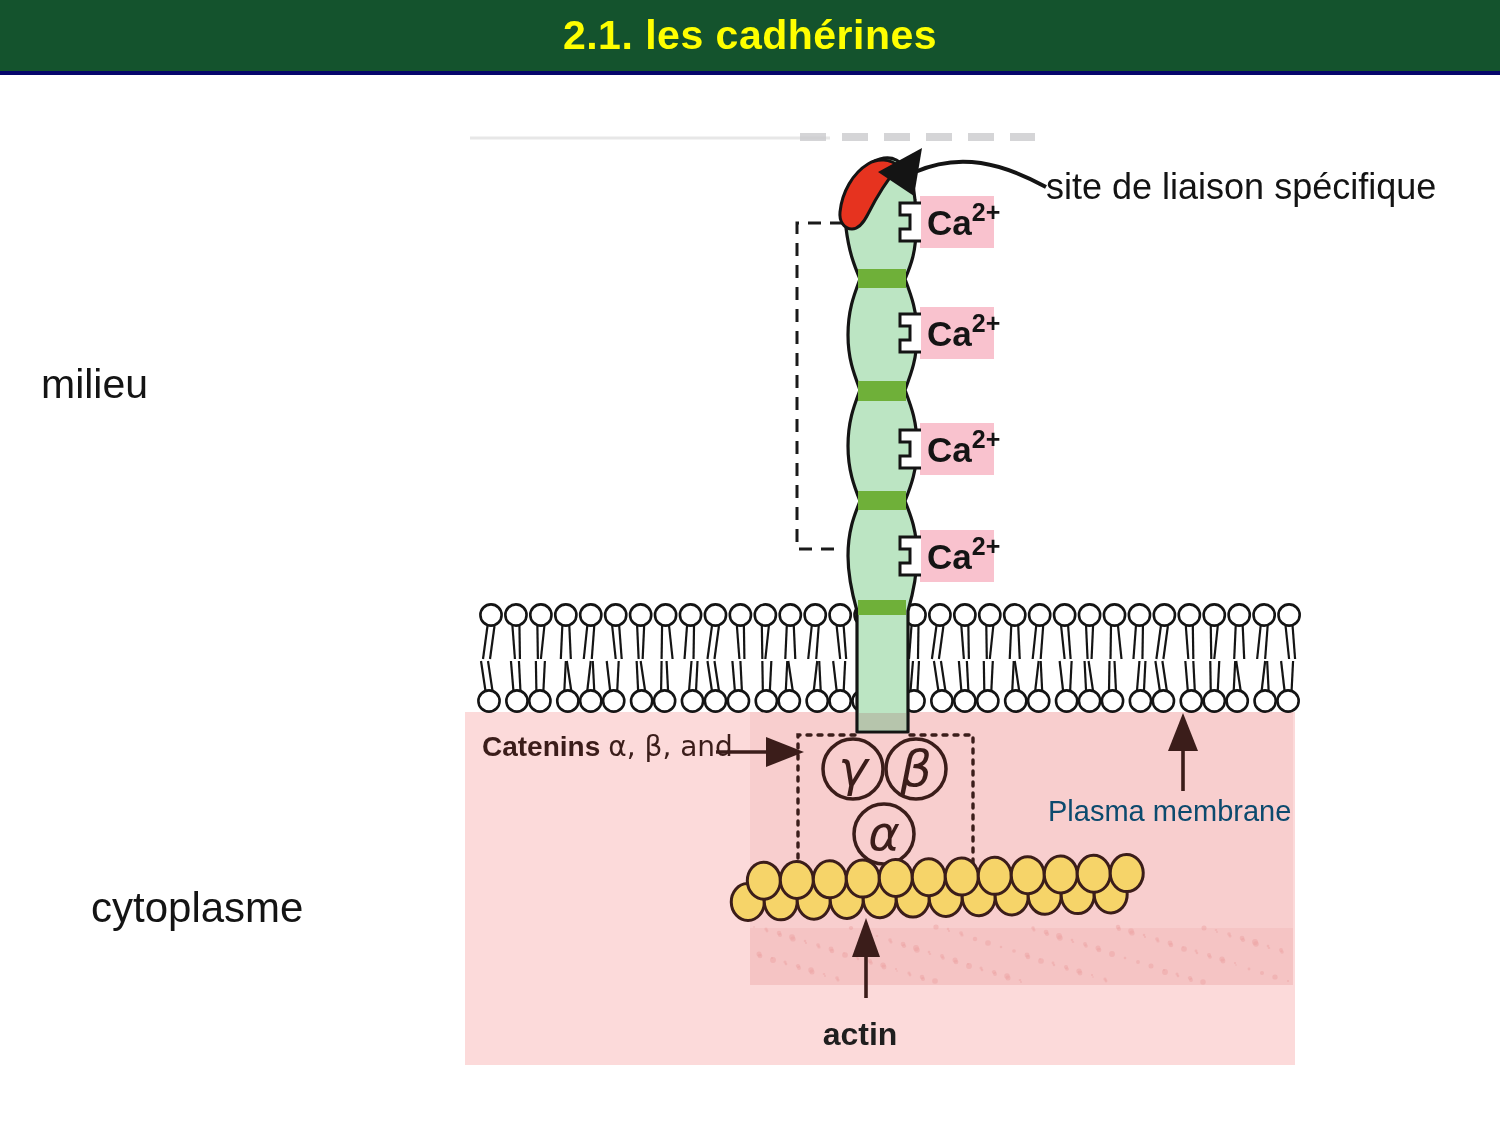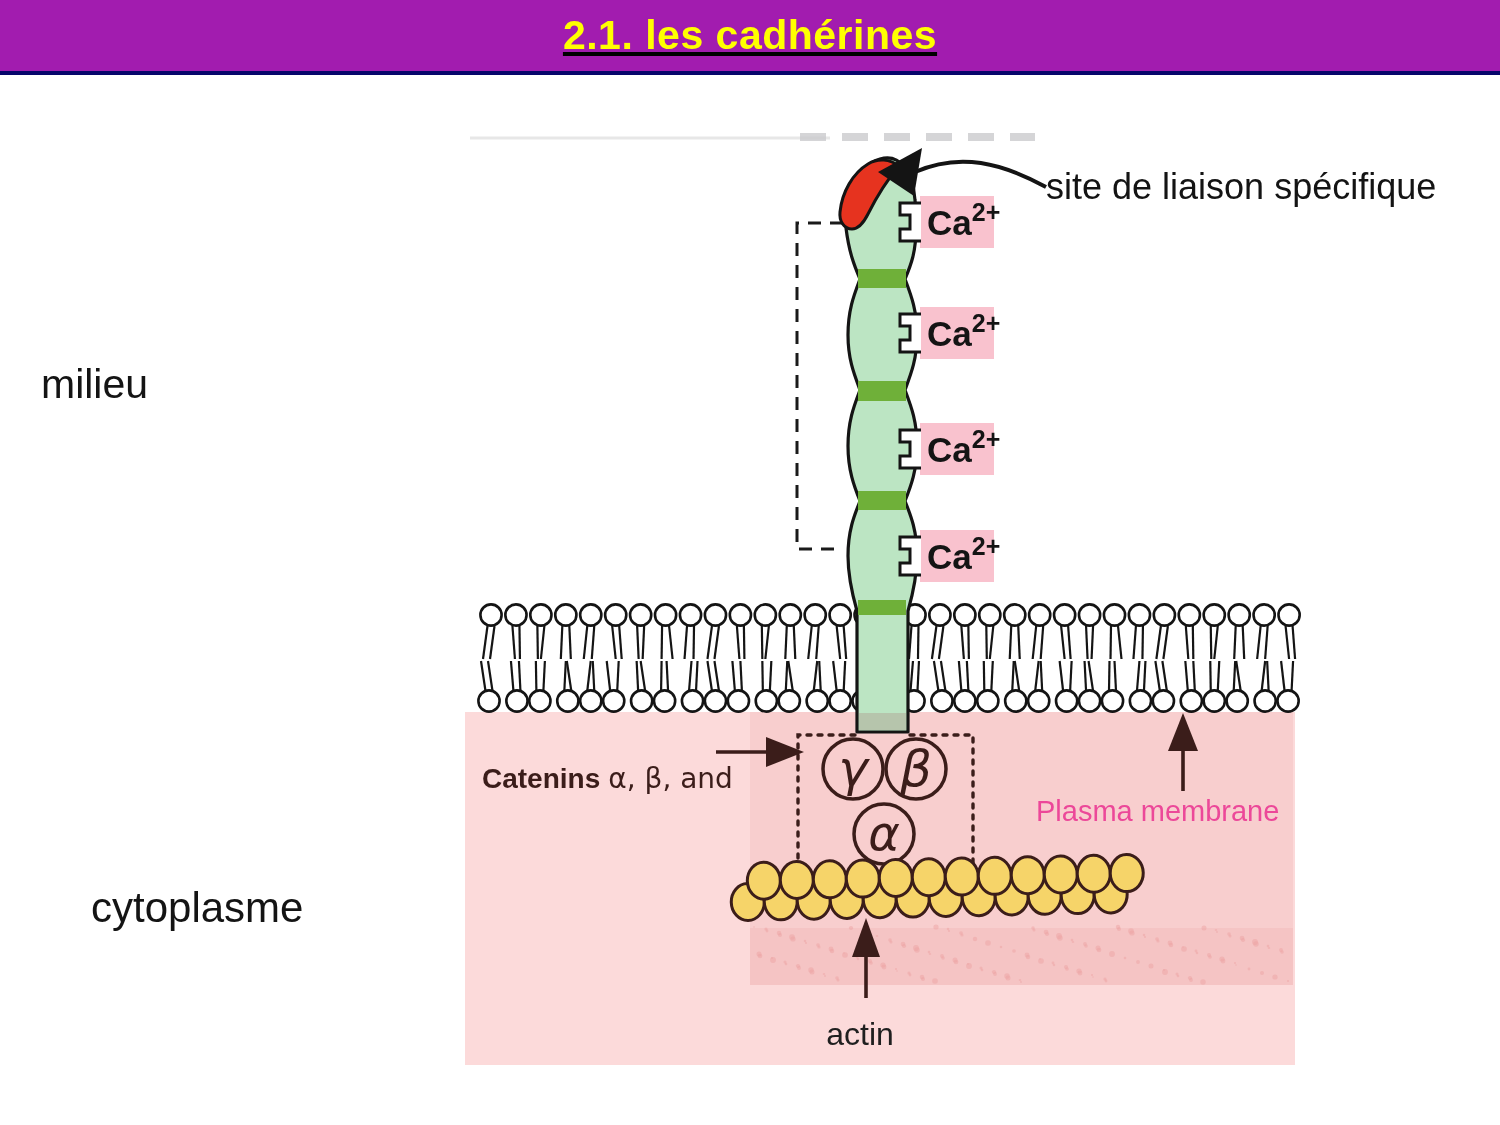--- a/index.html
+++ b/index.html
@@ -6,34 +6,34 @@
   .page{position:relative;width:1500px;height:1125px;background:#ffffff;overflow:hidden;
         font-family:"Liberation Sans",sans-serif;}
   .header{position:absolute;left:0;top:0;width:1500px;height:71px;
           border-bottom:4px solid #06066b;display:flex;align-items:center;justify-content:center;}
   .title{font-size:41px;font-weight:bold;letter-spacing:.5px;}
   svg.diagram{position:absolute;left:0;top:0;width:1500px;height:1125px;}
   .lbl{position:absolute;color:#141414;white-space:nowrap;}
   .lbl-extra{left:41px;top:354px;width:400px;text-align:left;font-size:41px;line-height:61px;}
   .lbl-cyto{left:91px;top:884px;font-size:42px;}
   .lbl-site{left:1046px;top:166px;font-size:36px;}
-  .lbl-actin{left:772px;top:1016px;width:176px;text-align:center;font-size:32px;color:#1f1f1f;}
+  .lbl-actin{left:772px;top:1016px;width:176px;text-align:center;font-size:32px;color:#1f1f1f;font-weight:bold;}
   .lbl-catenins{left:482px;top:730px;font-size:28px;font-weight:bold;}
   .lbl-catenins .rest{font-weight:normal;margin-left:8px;font-family:"DejaVu Sans",sans-serif;}
   .lbl-plasma{left:1036px;top:795px;font-size:29px;font-weight:500;}
   .ca-text{font-family:"Liberation Sans",sans-serif;font-weight:600;font-size:35px;fill:#141414;}
   .ca-sup{font-size:25px;}
   .greek{font-family:"DejaVu Sans",sans-serif;font-style:italic;fill:#3b1d1a;}
 </style>
 </head>
 <body>
 
 <div class="page">
 
-  <div class="header" style="background: #a21caf; text-decoration: underline;">
+  <div class="header" style="background: #14532d;">
     <div class="title" style="color: rgb(255, 255, 0);">2.1. les cadhérines</div>
   </div>
 
   <svg class="diagram" viewBox="0 0 1500 1125">
 
     <rect x="465" y="712" width="830" height="353" fill="#fcdada"></rect>
     <rect x="750" y="712" width="543" height="273" fill="#f8cece"></rect>
     <rect x="750" y="928" width="543" height="57" fill="#f5c4c4"></rect>
     <g id="speckles">
         <circle cx="754" cy="927" r="0.8" fill="#eda3a3" opacity="0.5"></circle>
@@ -510,17 +510,17 @@
       <polygon points="878,172 922,148 914,196" fill="#141414"></polygon>
     </g>
   </svg>
 
   <div class="lbl lbl-extra">
     <div>milieu</div>
   </div>
   <div class="lbl lbl-site">site de liaison spécifique</div>
   <div class="lbl lbl-cyto">cytoplasme</div>
   <div class="lbl lbl-actin">actin</div>
-  <div class="lbl lbl-catenins" style="color: rgb(59, 29, 26); margin-top: 32px;">
+  <div class="lbl lbl-catenins" style="color: rgb(59, 29, 26);">
     <span>Catenins</span><span class="rest">α, β, and</span>
   </div>
-  <div class="lbl lbl-plasma" style="color: #ec4899;">Plasma membrane</div>
+  <div class="lbl lbl-plasma" style="color: #0c4a6e; margin-left: 12px;">Plasma membrane</div>
 </div>
 
 </body></html>

